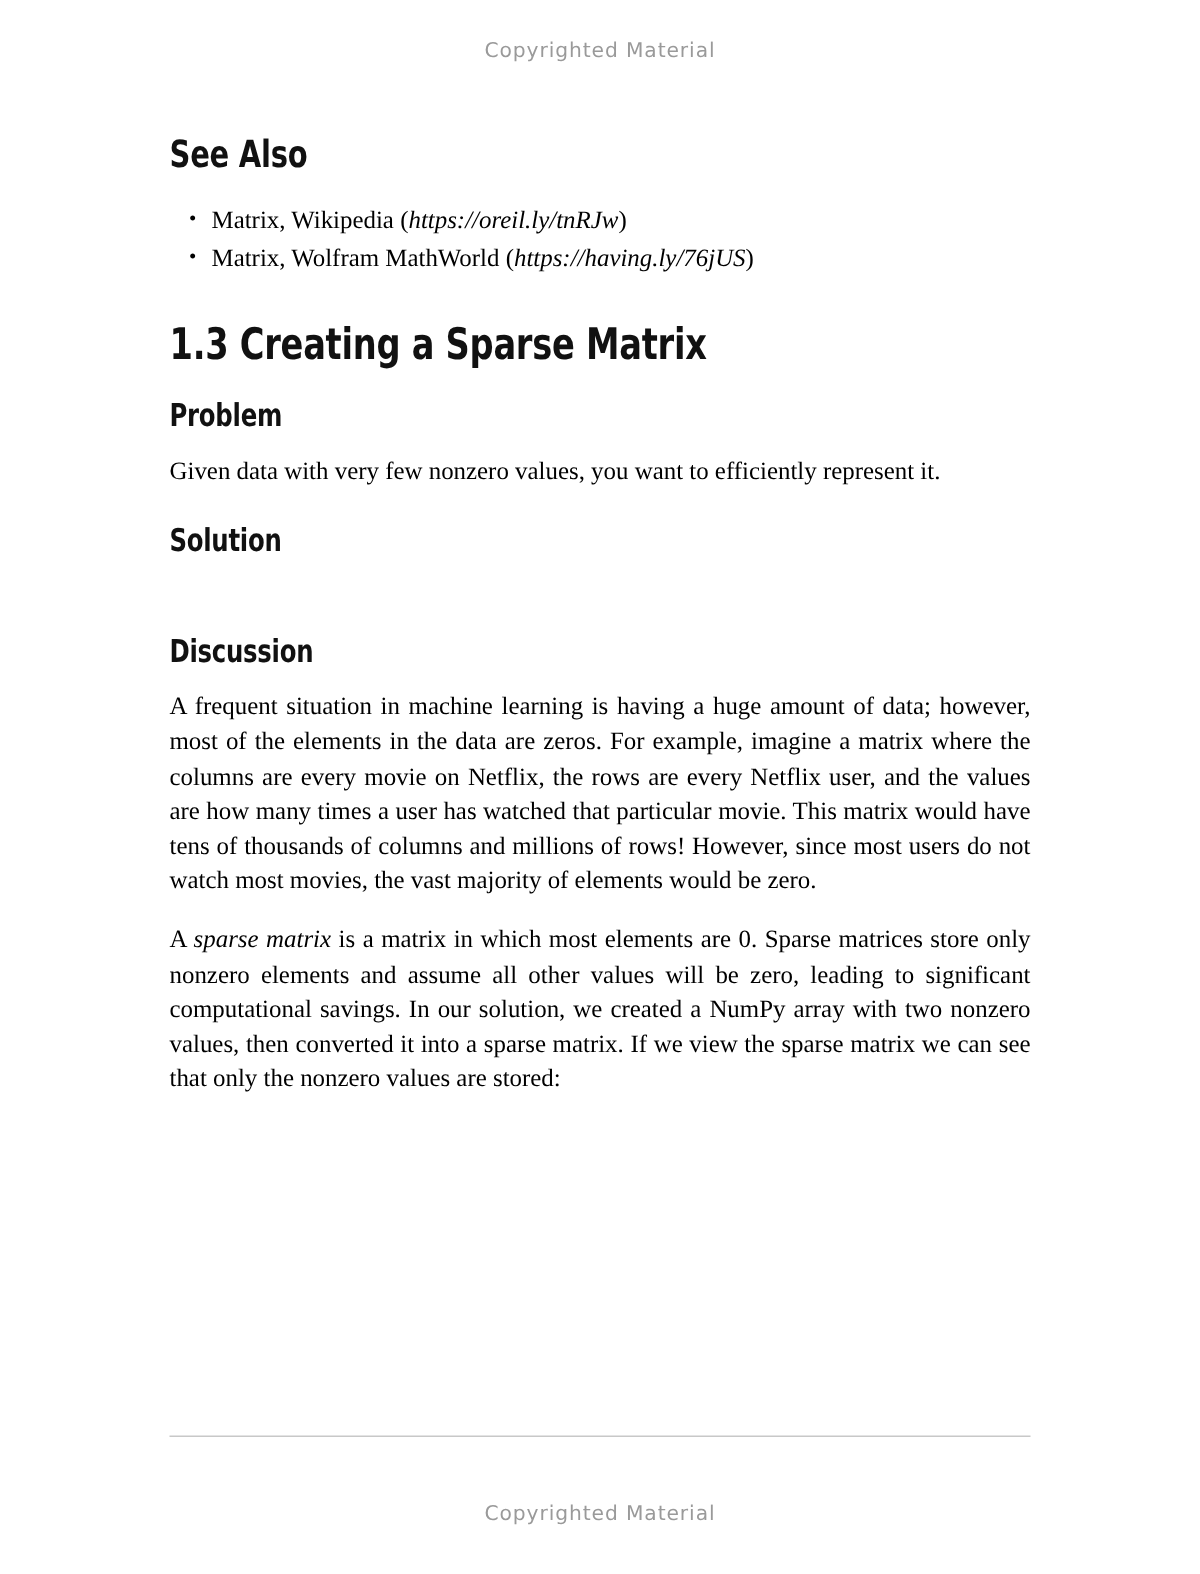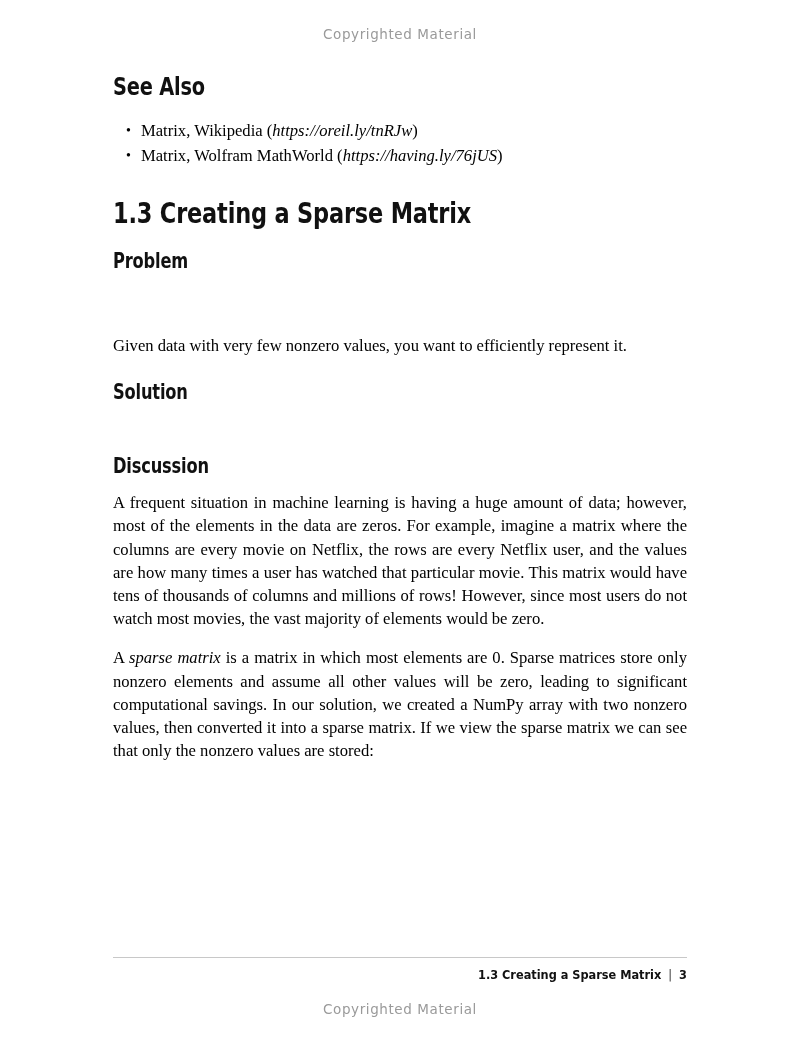--- a/index.html
+++ b/index.html
@@ -34,21 +34,21 @@
     letter-spacing: 0.6px;
     color: #9a9a9a;
   }
   .watermark-top { top: 26px; }
   .watermark-bottom { top: 1001px; }
 
   
   .content {
     position: absolute;
     left: 113px;
-    top: 72px;
+    top: 88px;
     width: 574px;
   }
 
   
   h2.sect-head,
   h3.sub-head,
   h4.minor-head {
     font-family: "DejaVu Sans Condensed", "Liberation Sans Narrow", "Liberation Sans", sans-serif;
     font-weight: bold;
     color: #111111;
@@ -74,21 +74,21 @@
 
   
   p.body {
     margin: 0;
     font-size: 16.6px;
     line-height: 23.2px;
     text-align: justify;
     text-justify: inter-word;
     hyphens: none;
   }
-  p.body.plain { text-align: left; margin-top: 48px; }
+  p.body.plain { text-align: left; }
   p.body i, span.ital { font-style: italic; }
 
   
   ul.bullets {
     margin: 2px;
     padding: 0 0 0 26px;
     list-style: none;
   }
   ul.bullets li {
     position: relative;
@@ -207,17 +207,16 @@
 
     <p class="body"><span>A </span><i>sparse matrix</i><span> is a matrix in which most elements are 0. Sparse matrices store only nonzero elements and assume all other values will be zero, leading to significant computational savings. In our solution, we created a NumPy array with two nonzero values, then converted it into a sparse matrix. If we view the sparse matrix we can see that only the nonzero values are stored:</span></p>
 
     <div class="sp-16"></div>
 
 
   </div>
 
   <div class="footer-rule"></div>
 
-  <div class="footer-line"><span>1.3 Creating a Sparse Matrix</span><span class="sep">|</span><span class="pageno">3</span></div>
 
   <div class="watermark watermark-bottom">Copyrighted Material</div>
 
 </div>
 
 </body></html>

